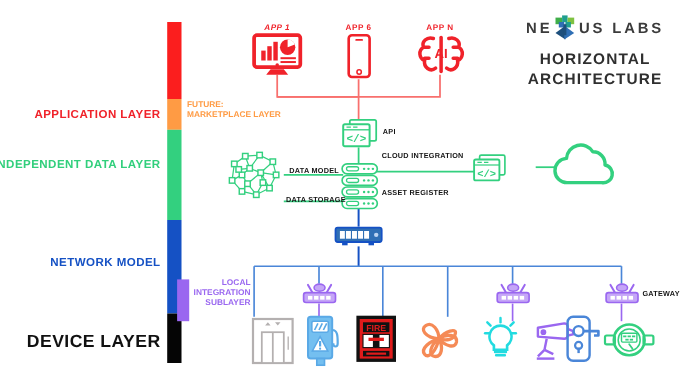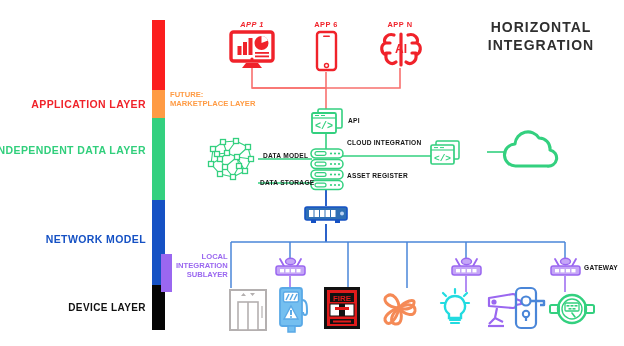--- a/index.html
+++ b/index.html
@@ -17,21 +17,21 @@
   .seg-dev{top:285px;height:45px;background:#050505;}
   .sub-bar{position:absolute;left:161px;top:254px;width:11px;height:38px;
            background:#9a67f0;}
 
   
   .lcap{position:absolute;text-align:right;font-weight:bold;letter-spacing:.4px;
         white-space:nowrap;line-height:1.05;}
   .lcap.app{right:478px;top:57px;font-size:10.5px;color:#f0222a;margin-top:42px;}
   .lcap.idl{right:478px;top:145px;font-size:10.5px;color:#31cf7c;}
   .lcap.net{right:478px;top:234px;font-size:10.5px;color:#1551c4;}
-  .lcap.dev{right:478px;top:303px;font-size:10px;color:#111111;}
+  .lcap.dev{right:478px;top:303px;font-size:16px;color:#111111;}
 
   .scap{position:absolute;font-weight:bold;line-height:1.18;white-space:pre-line;}
   .scap.fut{left:170px;top:91px;font-size:7.6px;color:#ff9b44;}
   .scap.loc{left:176px;top:253px;font-size:7.6px;color:#9a67f0;text-align:right;}
 
   
   #logo{position:absolute;left:466px;top:12px;width:150px;text-align:center;}
   .logo-row{display:flex;align-items:center;justify-content:center;height:26px;}
   .logo-word{font-size:13.5px;font-weight:bold;letter-spacing:2.6px;color:#3b3b3b;}
   .logo-title{margin-top:7px;font-size:14px;font-weight:bold;letter-spacing:1px;
@@ -100,22 +100,38 @@
   <div class="scap fut">FUTURE:
 MARKETPLACE LAYER</div>
   <div class="lcap idl">INDEPENDENT DATA LAYER</div>
   <div class="lcap net">NETWORK MODEL</div>
   <div class="scap loc">LOCAL
 INTEGRATION
 SUBLAYER</div>
   <div class="lcap dev">DEVICE LAYER</div>
 
   <div id="logo">
+    <div class="logo-row">
+      <span class="logo-word">NE</span>
+      <span style="margin:0 1px;">
+        <svg width="22" height="24" viewBox="0 0 22 24">
+          <path d="M2,3 L8,3 L8,9 L2,9 Z" fill="#3fae49"></path>
+          <path d="M8,1 L13,1 L13,7 L8,7 Z" fill="#1f9e8f"></path>
+          <path d="M13,3 L19,3 L19,9 L13,9 Z" fill="#7fc241"></path>
+          <path d="M5,7 L10,7 L10,12 L5,12 Z" fill="#2f6fb5"></path>
+          <path d="M11,7 L16,7 L16,12 L11,12 Z" fill="#1f9e8f"></path>
+          <path d="M2,17 L10,11 L11,13 L11,23 Z" fill="#1d4f7c"></path>
+          <path d="M19,17 L11,11 L10,13 L10,23 Z" fill="#2f6fb5"></path>
+          <rect x="9.3" y="9" width="2.6" height="10" fill="#1d4f7c"></rect>
+        </svg>
+      </span>
+      <span class="logo-word">US LABS</span>
+    </div>
     <div class="logo-title">HORIZONTAL
-INTEGRATION</div>
+ARCHITECTURE</div>
   </div>
 
   <div class="applbl" style="left:232px;top:20px;width:40px;font-style:italic;">APP 1</div>
   <div class="abs" style="left:228px;top:30px;">
     <svg width="48" height="40" viewBox="0 0 48 40">
       <rect x="3" y="2" width="42" height="29" rx="2.5" fill="none" stroke="#f0222a" stroke-width="3.4"></rect>
       <rect x="9.5" y="16" width="4" height="9" fill="#f0222a"></rect>
       <rect x="15" y="12" width="4" height="13" fill="#f0222a"></rect>
       <rect x="20.5" y="8" width="4" height="17" fill="#f0222a"></rect>
       <circle cx="33.5" cy="13" r="7" fill="#f0222a"></circle>

